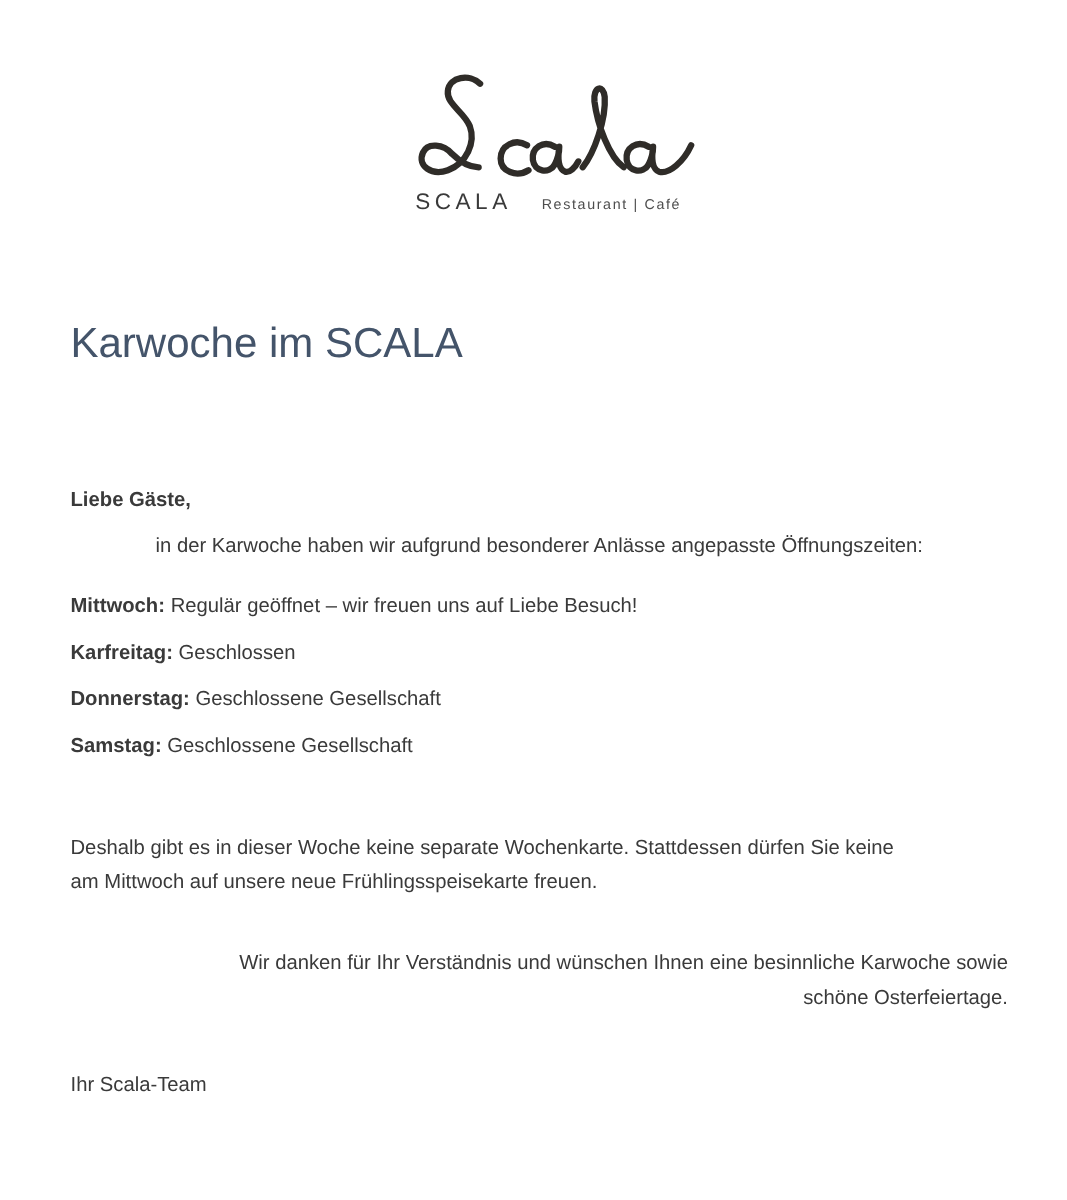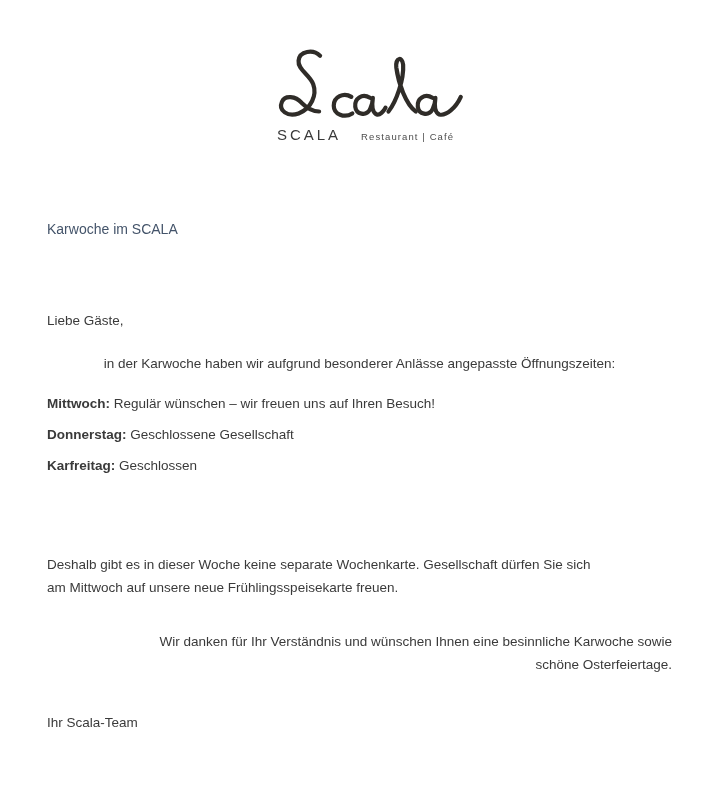--- a/index.html
+++ b/index.html
@@ -41,35 +41,35 @@
     color: #4d4d4d;
     padding-left: 12px;
   }
 
   
   .doc-title {
     position: absolute;
     top: 216px;
     left: 47px;
     margin: 0;
-    font-size: 14px;
+    font-size: 28px;
     font-weight: 400;
     line-height: 26px;
     color: var(--heading-color, #44546A);
     text-align: right;
   }
   .text-block {
     position: absolute;
     left: 47px;
     width: 625px;
     font-size: 13.5px;
     line-height: 23px;
     color: var(--body-color, #3a3a3a);
   }
-  #salutation   { top: 295px; }
+  #salutation   { top: 307px; font-weight: bold; }
   #intro        { top: 338px; text-align: center; }
   #schedule     { top: 392px; }
   #para-menu    { top: 539px; }
   #para-thanks  { top: 616px; text-align: right; }
   #signoff      { top: 697px; }
   .schedule-row { margin-bottom: 8px; }
   .day-label    { font-weight: 700; }
 </style>
 </head>
 <body>
@@ -92,34 +92,38 @@
 
   <h1 class="doc-title">Karwoche im SCALA</h1>
 
   <p class="text-block" id="salutation">Liebe Gäste,</p>
 
   <p class="text-block" id="intro">in der Karwoche haben wir aufgrund besonderer Anlässe angepasste Öffnungszeiten:</p>
 
   <div class="text-block" id="schedule">
     <div class="schedule-row">
       <span class="day-label">Mittwoch:</span>
-      <span>Regulär wünschen – wir freuen uns auf Ihren Besuch!</span>
+      <span>Regulär geöffnet – wir freuen uns auf Liebe Besuch!</span>
+    </div>
+    <div class="schedule-row">
+      <span class="day-label">Karfreitag:</span>
+      <span>Geschlossen</span>
     </div>
     <div class="schedule-row">
       <span class="day-label">Donnerstag:</span>
       <span>Geschlossene Gesellschaft</span>
     </div>
     <div class="schedule-row">
-      <span class="day-label">Karfreitag:</span>
-      <span>Geschlossen</span>
+      <span class="day-label">Samstag:</span>
+      <span>Geschlossene Gesellschaft</span>
     </div>
   </div>
 
   <p class="text-block" id="para-menu">
-    <span>Deshalb gibt es in dieser Woche keine separate Wochenkarte. Gesellschaft dürfen Sie sich</span><br>
+    <span>Deshalb gibt es in dieser Woche keine separate Wochenkarte. Stattdessen dürfen Sie keine</span><br>
     <span>am Mittwoch auf unsere neue Frühlingsspeisekarte freuen.</span>
   </p>
 
   <p class="text-block" id="para-thanks">
     <span>Wir danken für Ihr Verständnis und wünschen Ihnen eine besinnliche Karwoche sowie</span><br>
     <span>schöne Osterfeiertage.</span>
   </p>
 
   <p class="text-block" id="signoff">Ihr Scala-Team</p>
 

